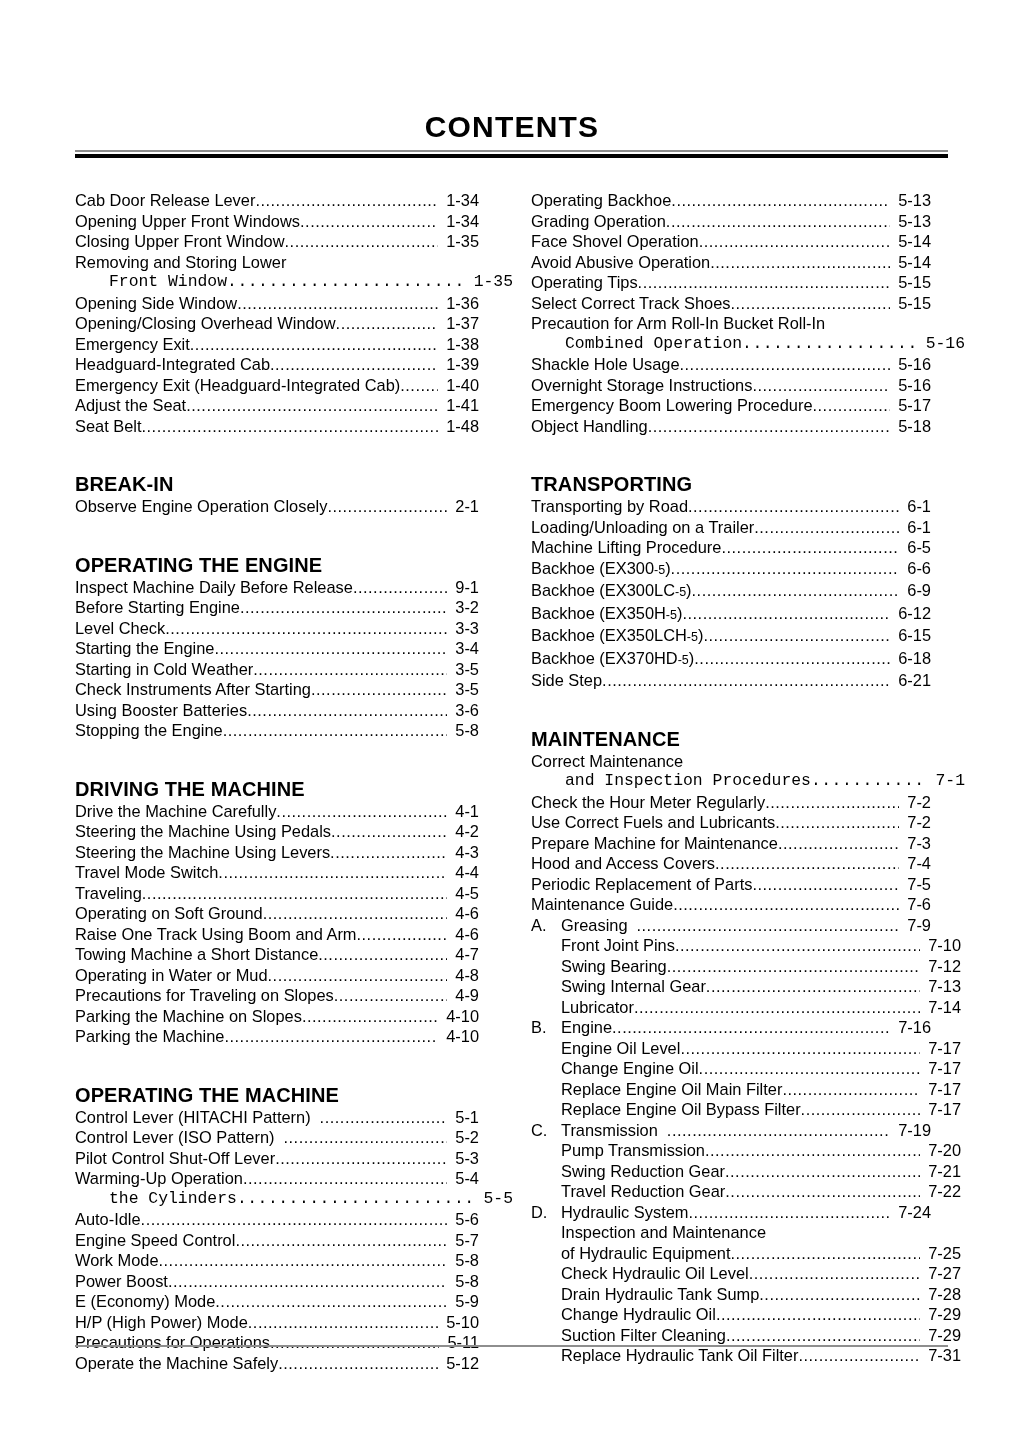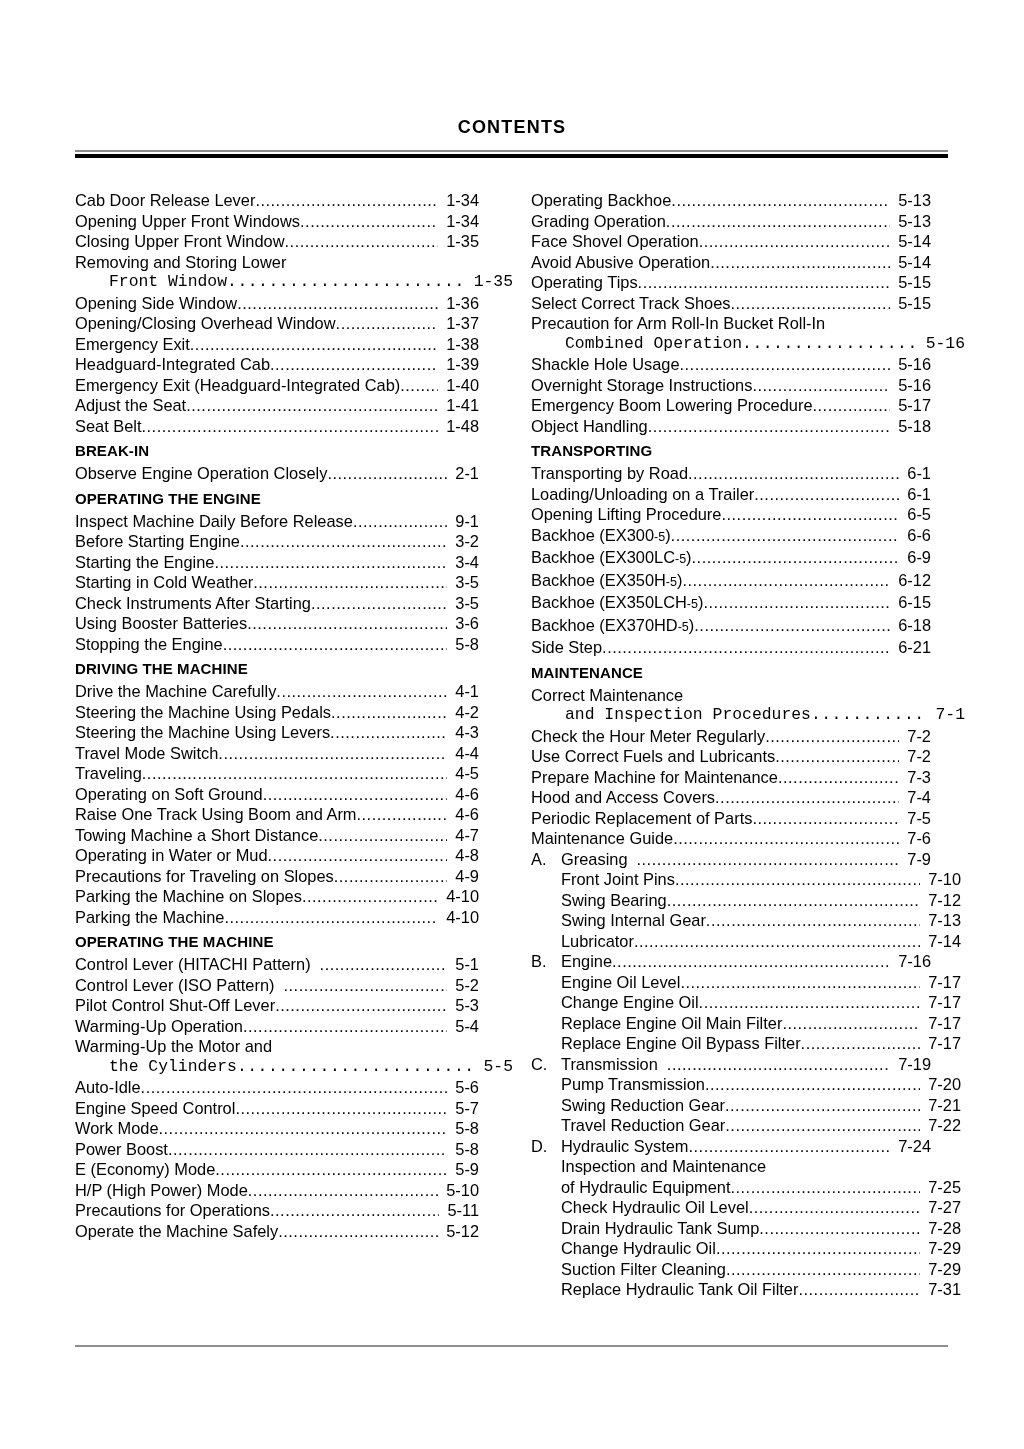--- a/index.html
+++ b/index.html
@@ -25,21 +25,21 @@
     height: 1449px;
   }
 
   
   .doc-title {
     position: absolute;
     left: 0;
     top: 111px;
     width: 1024px;
     text-align: center;
-    font-size: 18px;
+    font-size: 30px;
     font-weight: bold;
     letter-spacing: 1.2px;
     line-height: 32px;
   }
 
   .rule-group {
     position: absolute;
     left: 75px;
     top: 150px;
     width: 873px;
@@ -76,25 +76,25 @@
     left: 75px;
     width: 404px;
   }
   .col-right {
     left: 531px;
     width: 400px;
   }
 
   
   .sec-head {
-    font-size: 15px;
+    font-size: 20px;
     font-weight: bold;
     line-height: 22px;
     letter-spacing: 0.1px;
-    margin-top: 4px;
+    margin-top: 37px;
     margin-bottom: 1px;
     white-space: nowrap;
   }
 
   .entry {
     display: flex;
     align-items: baseline;
     font-size: 16.4px;
     line-height: 20.5px;
     white-space: nowrap;
@@ -227,20 +227,25 @@
         <span class="etitle">Inspect Machine Daily Before Release</span>
         <span class="leader"></span>
         <span class="pnum">9-1</span>
       </div>
       <div class="entry">
         <span class="etitle">Before Starting Engine</span>
         <span class="leader"></span>
         <span class="pnum">3-2</span>
       </div>
       <div class="entry">
+        <span class="etitle">Level Check</span>
+        <span class="leader"></span>
+        <span class="pnum">3-3</span>
+      </div>
+      <div class="entry">
         <span class="etitle">Starting the Engine</span>
         <span class="leader"></span>
         <span class="pnum">3-4</span>
       </div>
       <div class="entry">
         <span class="etitle">Starting in Cold Weather</span>
         <span class="leader"></span>
         <span class="pnum">3-5</span>
       </div>
       <div class="entry">
@@ -333,23 +338,20 @@
       <div class="entry">
         <span class="etitle">Pilot Control Shut-Off Lever</span>
         <span class="leader"></span>
         <span class="pnum">5-3</span>
       </div>
       <div class="entry">
         <span class="etitle">Warming-Up Operation</span>
         <span class="leader"></span>
         <span class="pnum">5-4</span>
       </div>
-      <div class="entry nonum">
-        <span class="etitle">Warming-Up the Motor and</span>
-      </div>
       <div class="entry ind1">
         <span class="etitle">the Cylinders</span>
         <span class="leader"></span>
         <span class="pnum">5-5</span>
       </div>
       <div class="entry">
         <span class="etitle">Auto-Idle</span>
         <span class="leader"></span>
         <span class="pnum">5-6</span>
       </div>
@@ -453,21 +455,21 @@
         <span class="etitle">Transporting by Road</span>
         <span class="leader"></span>
         <span class="pnum">6-1</span>
       </div>
       <div class="entry">
         <span class="etitle">Loading/Unloading on a Trailer</span>
         <span class="leader"></span>
         <span class="pnum">6-1</span>
       </div>
       <div class="entry">
-        <span class="etitle">Opening Lifting Procedure</span>
+        <span class="etitle">Machine Lifting Procedure</span>
         <span class="leader"></span>
         <span class="pnum">6-5</span>
       </div>
       <div class="entry">
         <span class="etitle">Backhoe (EX300</span>
         <span class="small-suffix">-5</span>
         <span class="etitle">)</span>
         <span class="leader"></span>
         <span class="pnum">6-6</span>
       </div>

